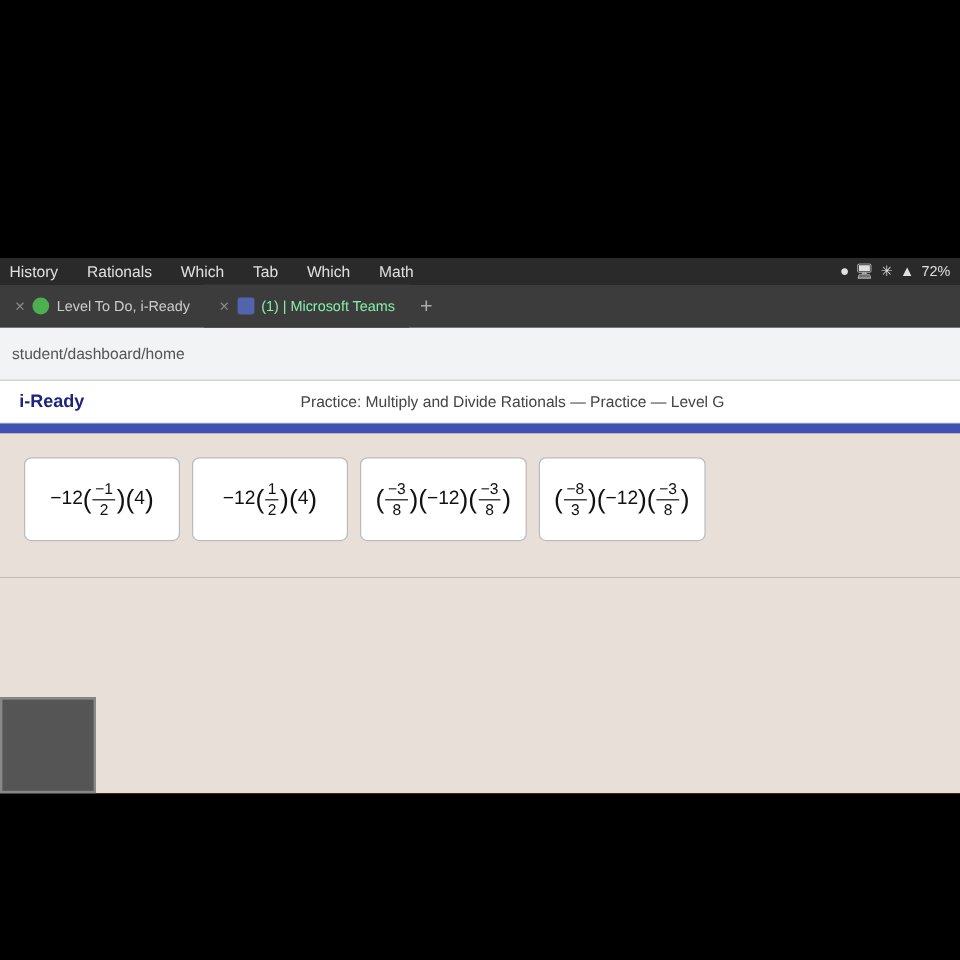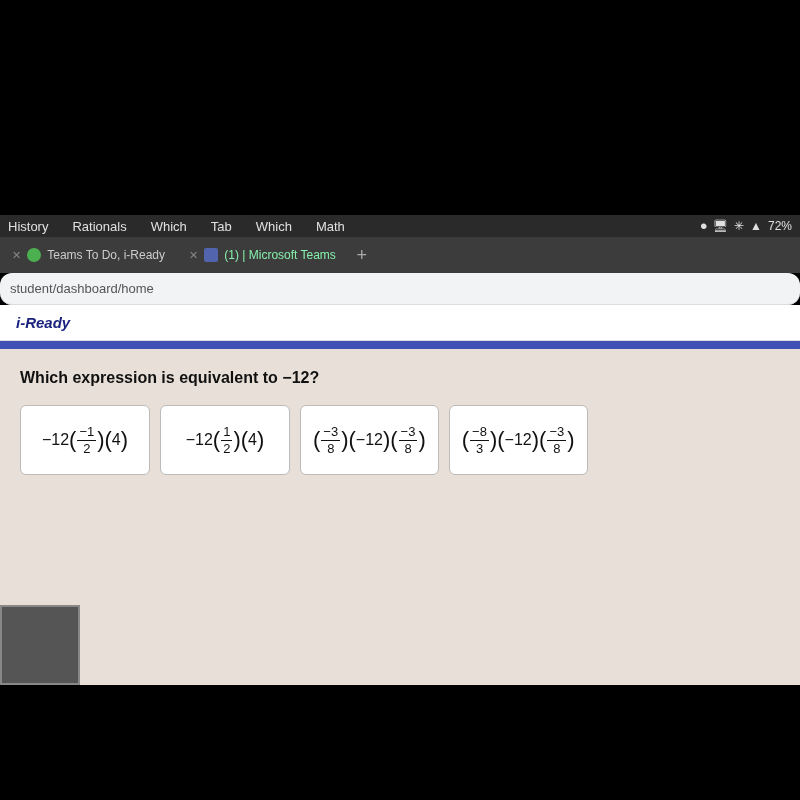--- a/index.html
+++ b/index.html
@@ -71,48 +71,46 @@
       width: 28px;
       height: 28px;
       color: #aaa;
       font-size: 18px;
       cursor: pointer;
     }
 
     
     .address-bar {
       width: 100%;
-      height: 32px;
+      height: 44px;
       background: #f1f3f4;
       display: flex;
       align-items: center;
       padding: 0 10px;
       border-bottom: 1px solid #ddd;
-      border-radius: 12px;
     }
     .address-text {
       font-size: 13px;
       color: #555;
     }
 
     
     .app-header {
       width: 100%;
       height: 36px;
       background: #fff;
       display: flex;
       align-items: center;
       padding: 0 16px;
       border-bottom: 1px solid #ddd;
     }
     .app-logo {
       font-size: 15px;
       font-weight: bold;
       color: #1a237e;
-      font-style: italic;
     }
     .practice-title {
       flex: 1;
       text-align: center;
       font-size: 13px;
       color: #444;
     }
 
     
     .blue-banner {
@@ -226,43 +224,43 @@
     <span>▲</span>
     <span>72%</span>
   </div>
 </div>
 
 <div class="tab-bar">
 
   <div class="tab">
     <span style="color:#888;font-size:11px;">✕</span>
     <span style="width:14px;height:14px;background:#4CAF50;border-radius:50%;display:inline-block;"></span>
-    <span>Teams To Do, i-Ready</span>
+    <span>Level To Do, i-Ready</span>
   </div>
   <div class="tab" style="background:#3c3c3c;">
     <span style="color:#888;font-size:11px;">✕</span>
     <span style="width:14px;height:14px;background:#5264AE;border-radius:2px;display:inline-block;"></span>
     <span style="color:#86efac;">(1) | Microsoft Teams</span>
   </div>
   <div class="tab-new">+</div>
 </div>
 
 <div class="address-bar">
   <span class="address-text">student/dashboard/home</span>
 </div>
 
 <div class="app-header">
   <span class="app-logo">i-Ready</span>
+  <span class="practice-title">Practice: Multiply and Divide Rationals — Practice — Level G</span>
 </div>
 
 <div class="blue-banner"></div>
 
 <div class="main-content">
 
-  <div class="question-text">Which expression is equivalent to −12?</div>
 
   <div class="choices-row">
 
     <div class="choice-box">
       <span class="expr">
         <span>−12</span>
         <span class="paren">(</span>
         <span class="fraction">
           <span class="num">−1</span>
           <span class="den">2</span>

